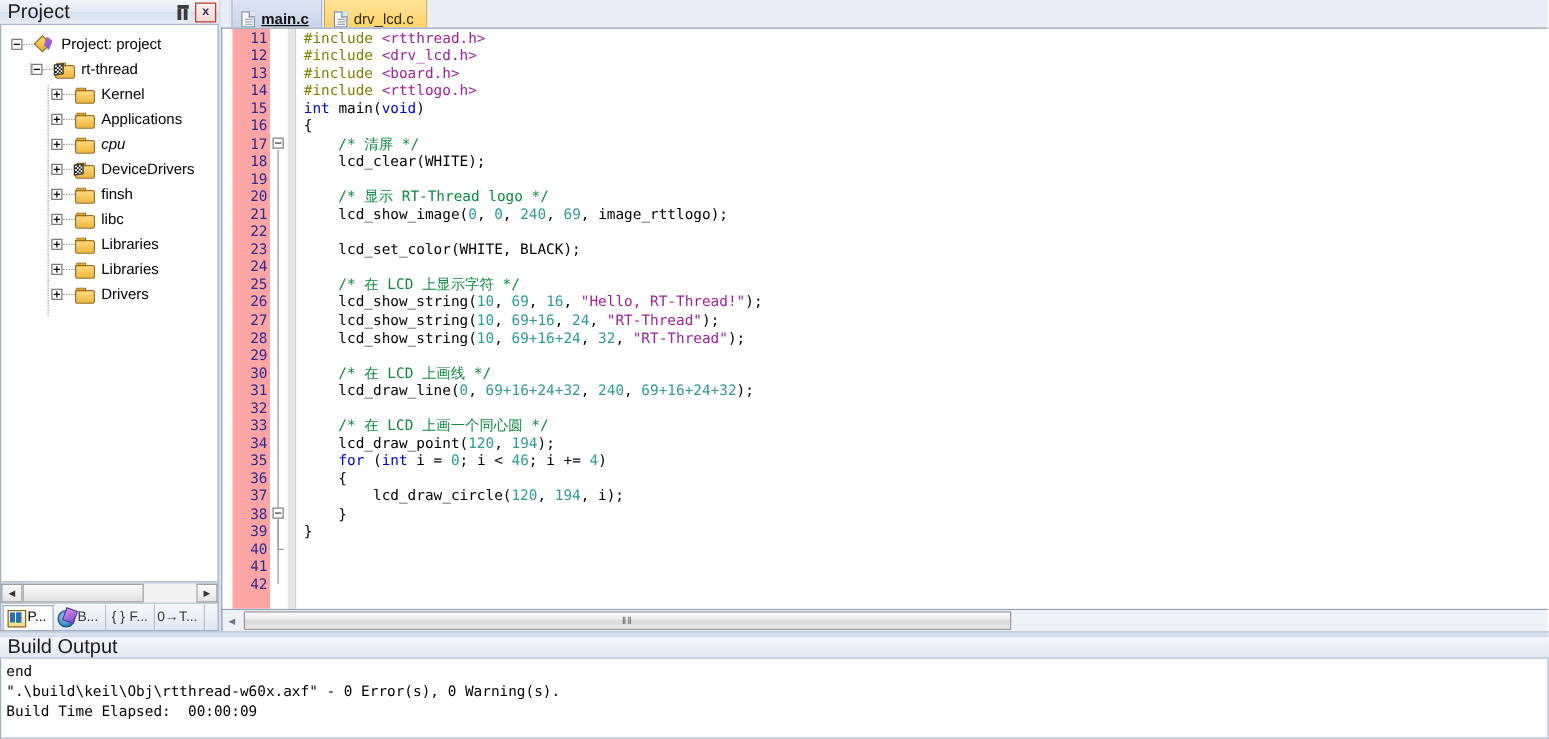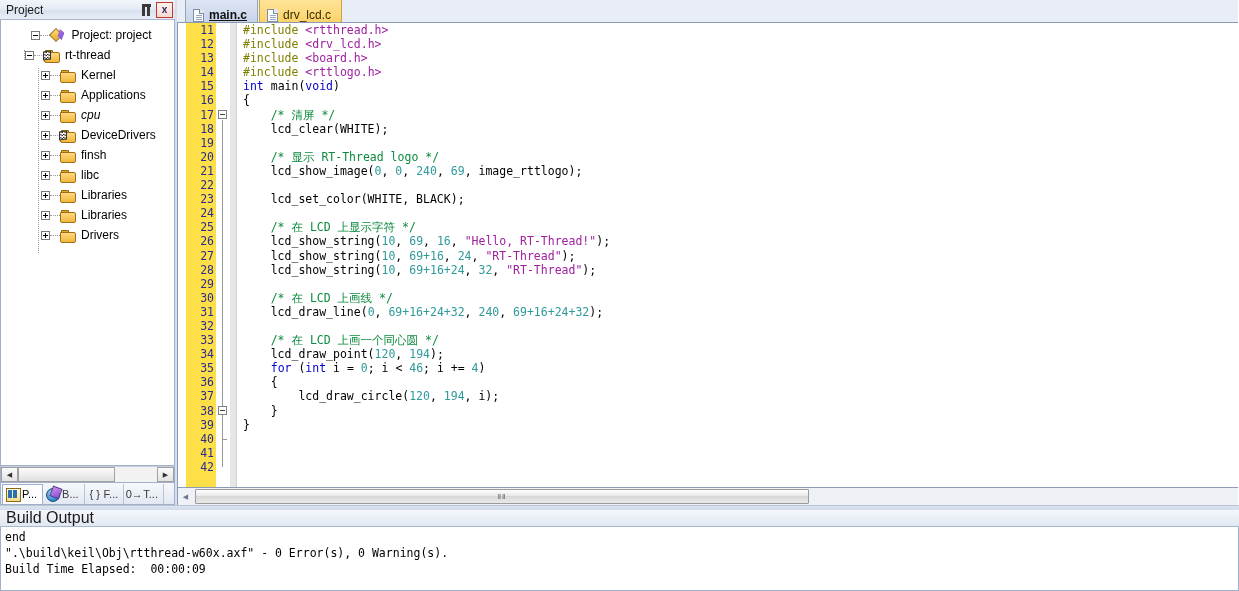--- a/index.html
+++ b/index.html
@@ -26,21 +26,21 @@
   }
   .pane-title {
     height: 20px;
     background: linear-gradient(to bottom, #f2f6fb 0%, #e3eaf4 50%, #d6e0ee 51%, #e8eef7 100%);
     border-bottom: 1px solid #a8b7cd;
     display: flex; align-items: center;
     padding: 0 2px 0 6px;
     position: relative;
   }
   .pane-title-text {
-    font-size: 12px; color: #1a1a1a;
+    font-size: 16px; color: #1a1a1a;
     flex: 1;
     line-height: 18px;
   }
   .pin-btn {
     width: 16px; height: 16px;
     display: flex; align-items: center; justify-content: center;
     color: #222; font-size: 12px;
     margin-right: 2px;
   }
   .pin-glyph { display:block; width: 11px; height: 12px; position: relative; }
@@ -294,21 +294,21 @@
     margin: 0;
     position: relative;
     overflow: hidden;
     display: flex;
   }
   .gutter-left {
     width: 8px; background: #ffffff; flex: 0 0 auto;
   }
   .linenums {
     width: 30px; flex: 0 0 auto;
-    background: #fde047;
+    background: #fca5a5;
     text-align: right;
     padding-right: 2px;
   }
   .foldcol {
     width: 14px; flex: 0 0 auto;
     background: #ffffff;
     position: relative;
   }
   .greystrip {
     width: 7px; flex: 0 0 auto;
@@ -451,21 +451,21 @@
         <span class="close-x">x</span>
       </span>
     </div>
 
     <div class="tree-area">
 
       <div class="vconn" style="left:23px; top:30px; height:10px;"></div>
       <div class="vconn" style="left:37px; top:48px; height:185px;"></div>
 
       <div id="tree-rows">
-          <div class="tree-node" style="padding-left: 8px; justify-content: center;">
+          <div class="tree-node" style="padding-left: 8px;">
             <span class="expander"></span>
             <span class="dotline"></span>
             <span class="ico ico-proj"></span>
             <span class="node-label">Project: project</span>
           </div>
           <div class="tree-node" style="padding-left: 24px;">
             <span class="expander"></span>
             <span class="dotline"></span>
             <span class="ico ico-folder">
               <span class="flagmark"></span>

